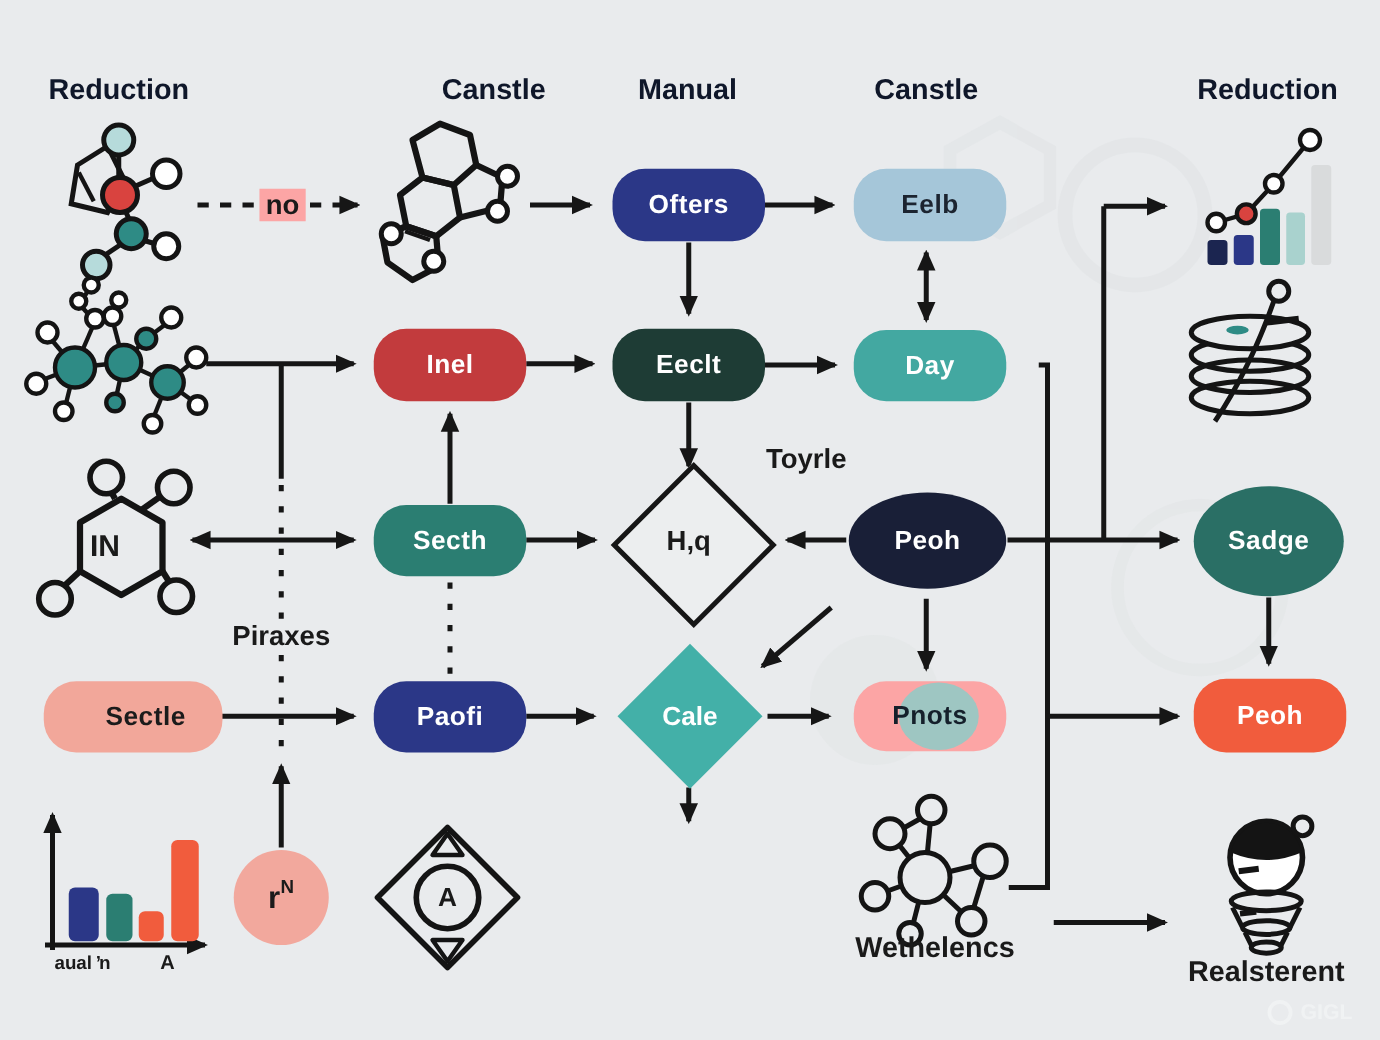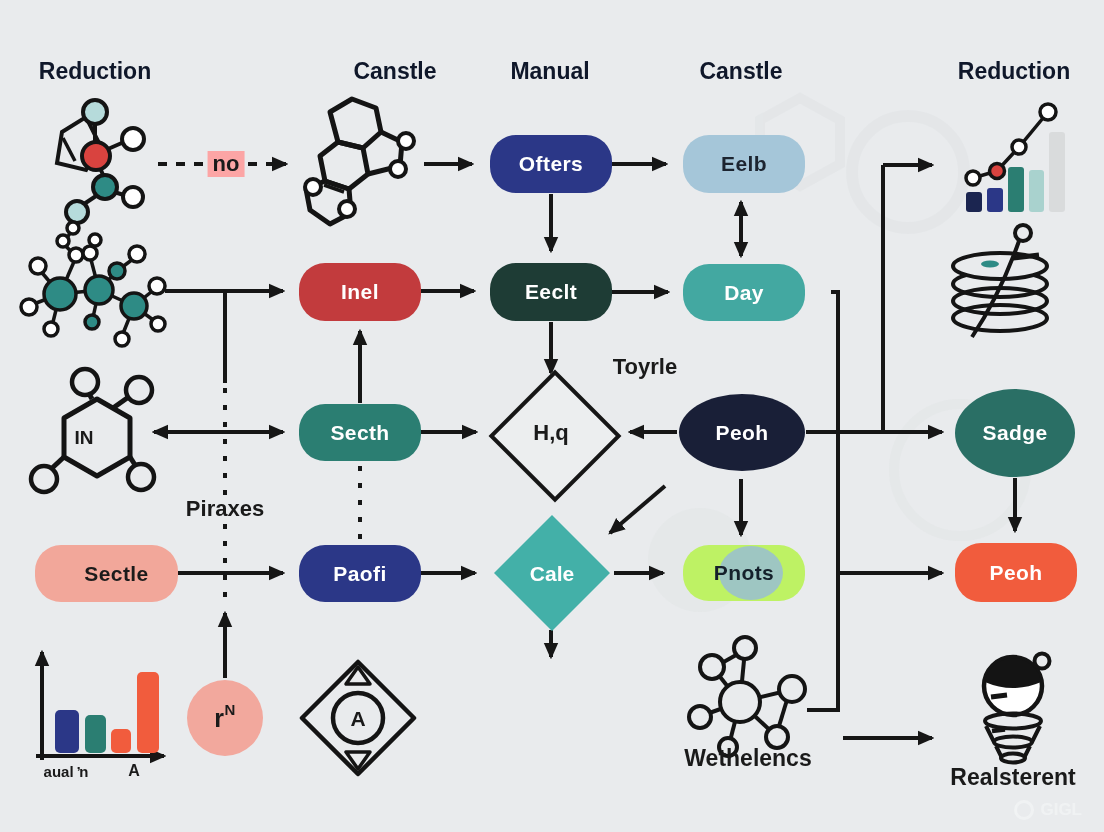--- a/index.html
+++ b/index.html
@@ -226,41 +226,41 @@
   <div class="abs hdr" style="left:1014px;top:58px;">Reduction</div>
 
   <div class="abs node" style="left:490px;top:135px;width:122px;height:58px;background:#2b3787;">Ofters</div>
   <div class="abs node" style="left:683px;top:135px;width:122px;height:58px;background:#a5c6d9;color:#1c2430;">Eelb</div>
   <div class="abs node" style="left:299px;top:263px;width:122px;height:58px;background:#c23b3d;">Inel</div>
   <div class="abs node" style="left:490px;top:263px;width:122px;height:58px;background:#1e3c35;">Eeclt</div>
   <div class="abs node" style="left:683px;top:264px;width:122px;height:57px;background:#43a8a1;">Day</div>
   <div class="abs node" style="left:299px;top:404px;width:122px;height:57px;background:#2b7e72;">Secth</div>
   <div class="abs node" style="left:35px;top:545px;width:123px;height:57px;background:#f2a79a;color:#1b1b1b;padding-left:20px;">Sectle</div>
   <div class="abs node" style="left:299px;top:545px;width:122px;height:57px;background:#2b3787;">Paofi</div>
-  <div class="abs node" style="left:683px;top:545px;width:122px;height:56px;background:#bef264;color:#15202b;">
+  <div class="abs node" style="left:683px;top:545px;width:122px;height:56px;background:#fca5a5;color:#15202b;">
     <span class="blob" style="left:36px;top:1px;width:64px;height:54px;background:#9ec6c2;"></span>
     <span style="position:relative;">Pnots</span>
   </div>
   <div class="abs node" style="left:955px;top:543px;width:122px;height:59px;background:#f15c3d;">Peoh</div>
 
   <div class="abs diamond" style="left:508px;top:389px;width:86px;height:86px;border:4.5px solid #161616;background:#eceeef;"></div>
   <div class="abs lbl" style="left:551px;top:433px;font-size:22px;">H,q</div>
 
   <div class="abs diamond" style="left:511px;top:532px;width:82px;height:82px;background:#43b0a8;"></div>
   <div class="abs lbl" style="left:552px;top:574px;font-size:21px;color:#ffffff;">Cale</div>
 
   <div class="abs node ellipse" style="left:679px;top:394px;width:126px;height:77px;background:#191f37;">Peoh</div>
   <div class="abs node ellipse" style="left:955px;top:389px;width:120px;height:88px;background:#2a6f65;">Sadge</div>
 
   <div class="abs node ellipse" style="left:187px;top:680px;width:76px;height:76px;background:#f2a89d;color:#1b1b1b;">
     <span style="font-size:25px;font-weight:bold;">r</span>
       <span style="font-size:15px;font-weight:bold;position:relative;top:-9px;">N</span>
   </div>
 
-  <div class="abs lbl" style="left:84px;top:438px;font-size:19px;">IN</div>
+  <div class="abs lbl" style="left:84px;top:438px;font-size:24px;">IN</div>
   <div class="abs lbl" style="left:358px;top:719px;font-size:21px;">A</div>
 
   <div class="abs lbl" style="left:226px;top:164px;font-size:22px;background:#fca5a5;padding:0 5px;">no</div>
   <div class="abs lbl" style="left:645px;top:367px;font-size:22px;">Toyrle</div>
   <div class="abs lbl" style="left:225px;top:509px;font-size:22px;background:#e9ebed;padding:0 5px;">Piraxes</div>
   <div class="abs lbl" style="left:748px;top:758px;font-size:23px;">Wethelencs</div>
   <div class="abs lbl" style="left:1013px;top:777px;font-size:23px;">Realsterent</div>
 
   <div class="abs lbl" style="left:66px;top:771px;font-size:15px;">aual ŉ</div>
   <div class="abs lbl" style="left:134px;top:771px;font-size:16px;">A</div>

